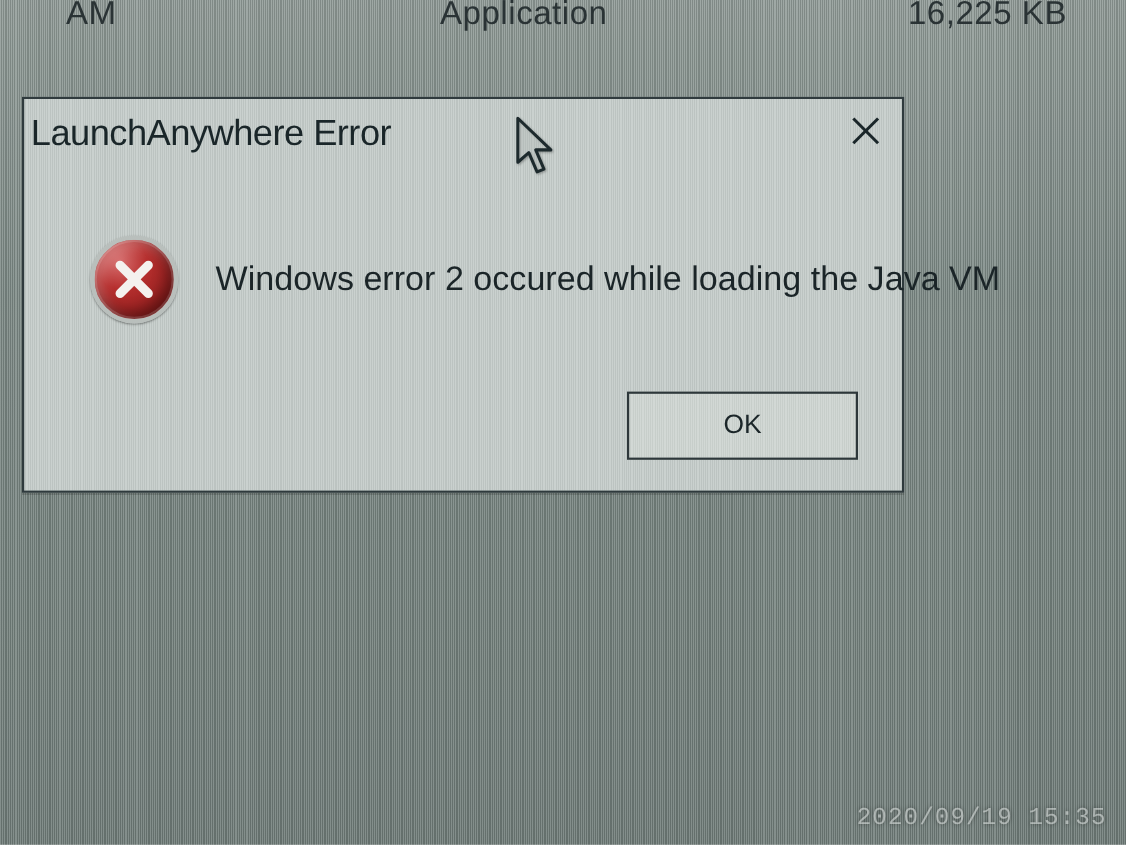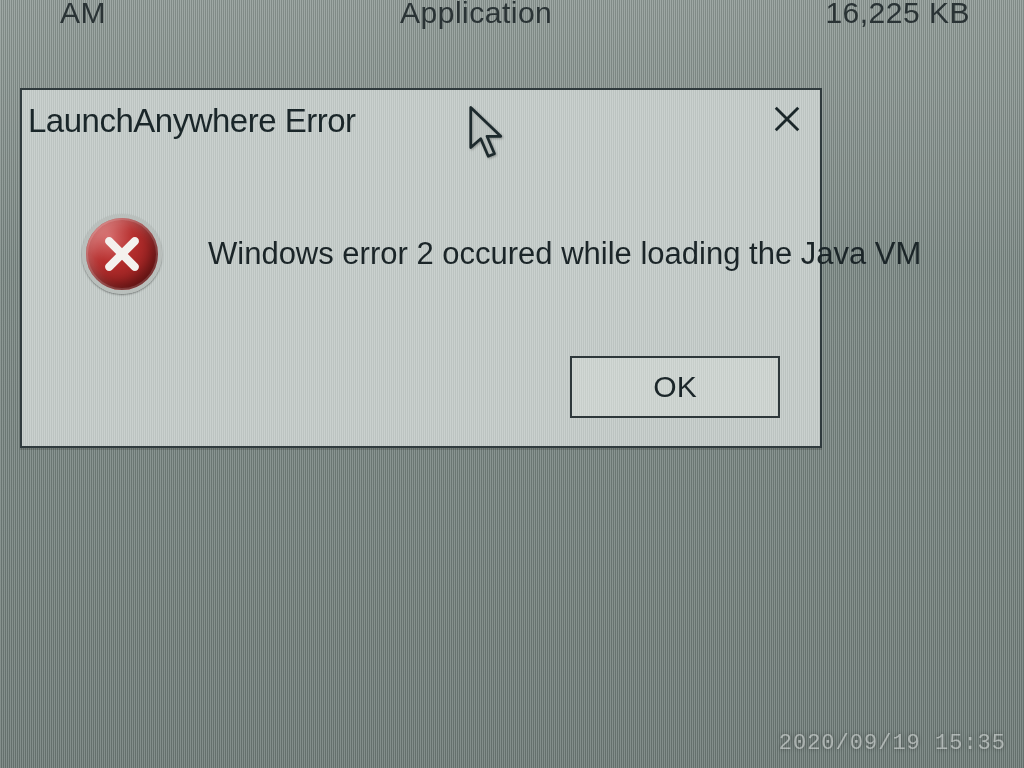--- a/index.html
+++ b/index.html
@@ -70,21 +70,21 @@
       cursor: pointer;
     }
     .close-btn svg { width: 30px; height: 30px; }
     .close-btn svg line { stroke: #1a2629; stroke-width: 2.2; }
 
     .content {
       flex: 1;
       display: flex;
       align-items: center;
       padding: 0 30px 0 60px;
-      gap: 46px;
+      gap: 34px;
     }
 
     .err-icon {
       width: 80px; height: 80px; flex: 0 0 80px;
       border-radius: 50%;
       background: radial-gradient(circle at 32% 28%, #d66c6c 0%, #b62f2e 34%, #7c1313 100%);
       border: 4px solid #b9bfbc;
       box-shadow:
         inset 0 0 0 2px rgba(255,255,255,0.15),
         0 1px 2px rgba(0,0,0,0.4),
@@ -109,21 +109,21 @@
     }
     .ok-btn {
       min-width: 210px;
       height: 62px;
       border: 2.5px solid #2d373a;
       background:
         repeating-linear-gradient(90deg,
           rgba(255,255,255,0.06) 0 1px,
           rgba(0,0,0,0.04) 1px 2px),
         #cfd6d2;
-      font-size: 30px;
+      font-size: 24px;
       color: #1b2629;
       display: flex; align-items: center; justify-content: center;
       cursor: pointer;
       user-select: none;
     }
 
     
     .watermark {
       position: absolute;
       right: 18px;

